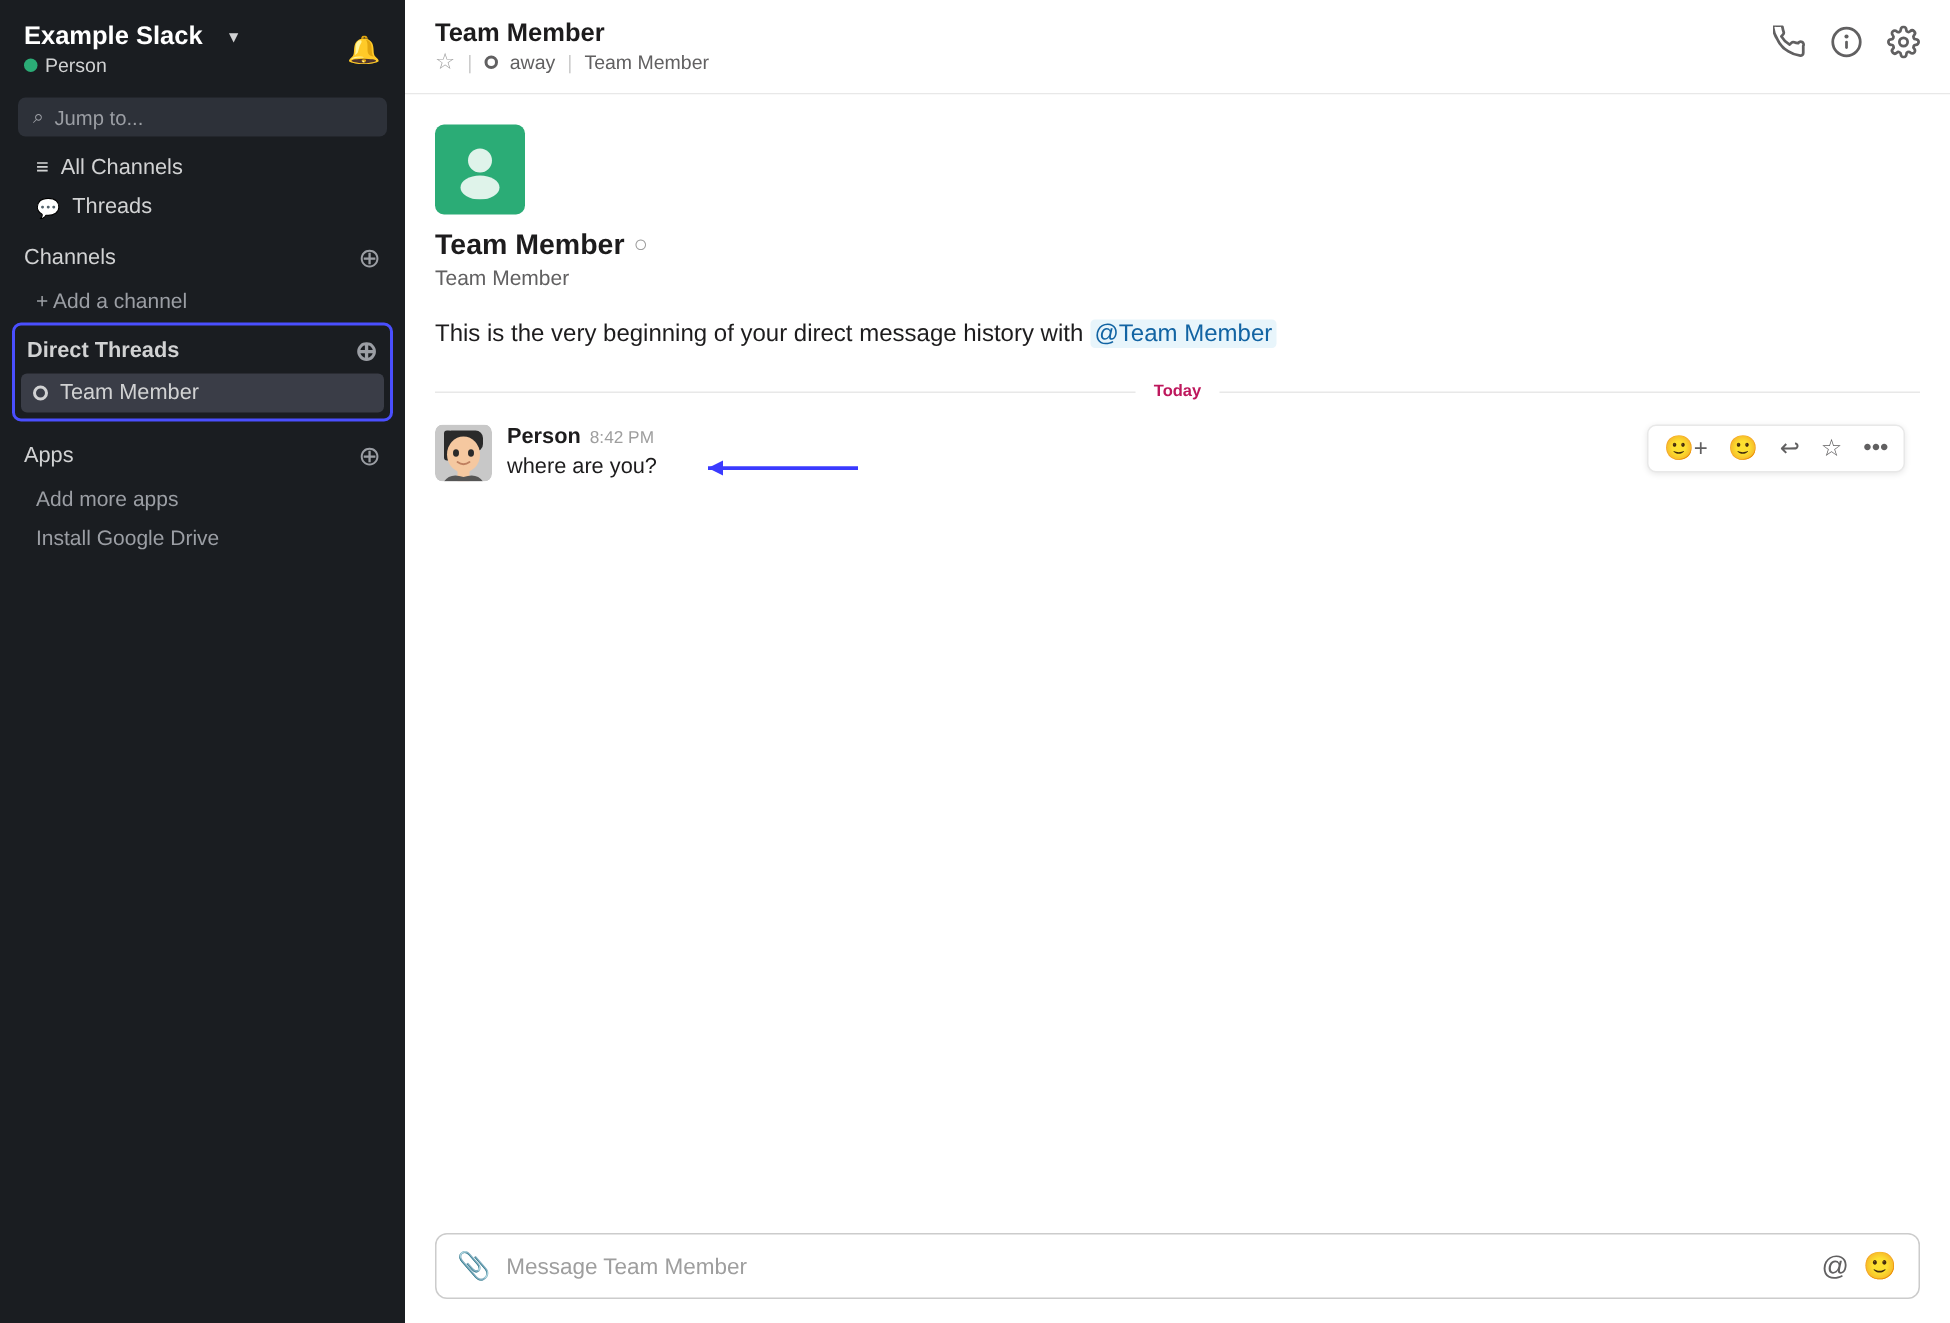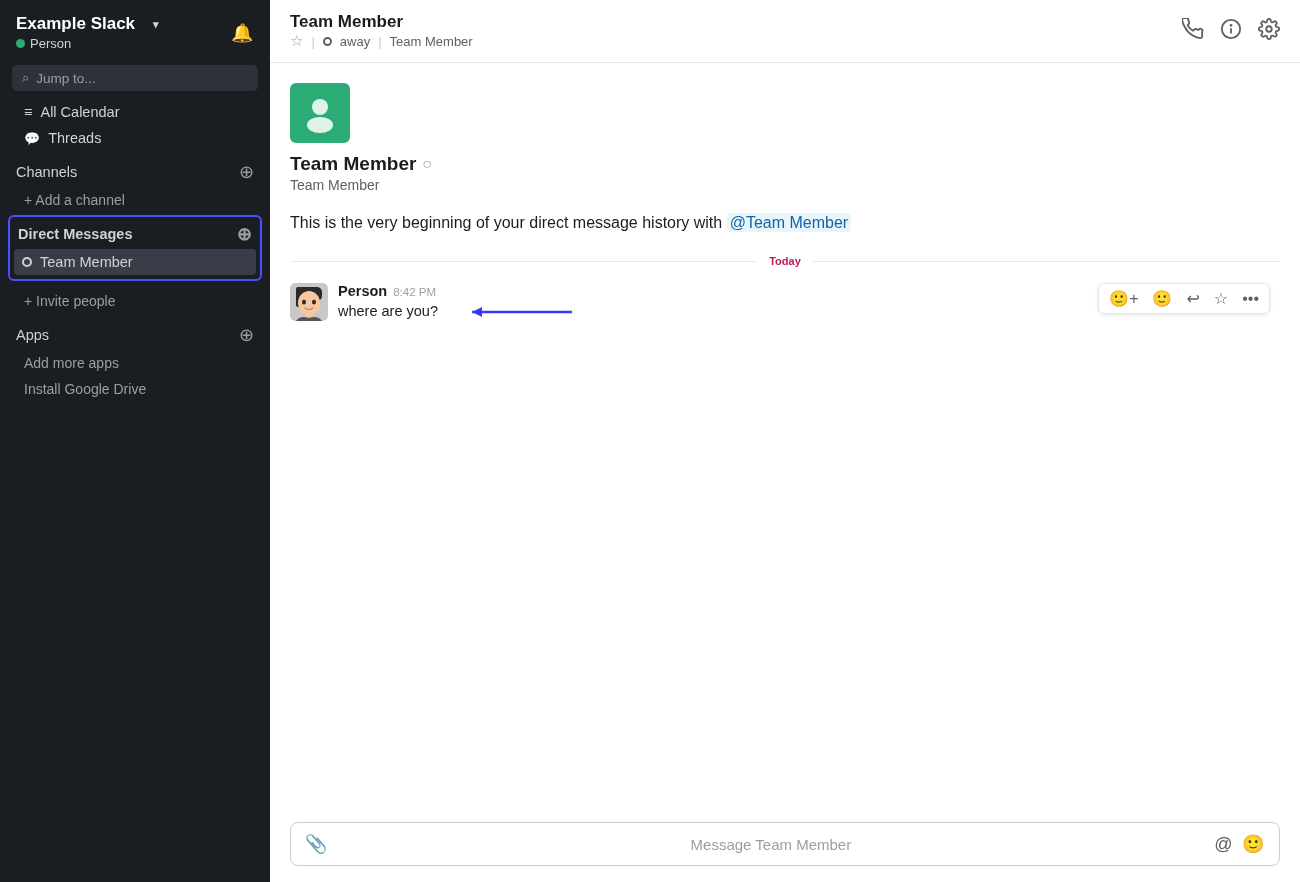--- a/index.html
+++ b/index.html
@@ -400,21 +400,20 @@
 
     .attach-icon { color: #616061; font-size: 18px; cursor: pointer; }
 
     .message-input {
       flex: 1;
       border: none;
       outline: none;
       font-size: 15px;
       color: #000000;
       background: transparent;
-      text-align: center;
     }
 
     .message-input::placeholder { color: #9e9e9e; }
 
     .input-right-icons {
       display: flex;
       align-items: center;
       gap: 10px;
       color: #616061;
       font-size: 18px;
@@ -441,49 +440,46 @@
     <span class="bell-icon">🔔</span>
   </div>
 
   <div class="search-bar">
     <span class="search-bar-icon">⌕</span>
     <span class="search-bar-text">Jump to...</span>
   </div>
 
   <div class="sidebar-nav-item">
     <span>≡</span>
-    <span>All Calendar</span>
+    <span>All Channels</span>
   </div>
   <div class="sidebar-nav-item">
     <span style="font-size:13px;">💬</span>
     <span>Threads</span>
   </div>
 
   <div class="sidebar-section-header">
     <span>Channels</span>
     <span class="plus-icon">⊕</span>
   </div>
   <div class="add-item">
     <span>+ Add a channel</span>
   </div>
 
   <div class="dm-section">
     <div class="dm-section-header">
-      <span>Direct Messages</span>
+      <span>Direct Threads</span>
       <span class="plus-icon">⊕</span>
     </div>
     <div class="dm-item">
       <span class="presence-circle"></span>
       <span>Team Member</span>
     </div>
   </div>
 
-  <div class="add-item" style="margin-top:6px;">
-    <span>+ Invite people</span>
-  </div>
 
   <div class="sidebar-section-header">
     <span>Apps</span>
     <span class="plus-icon">⊕</span>
   </div>
   <div class="add-item">
     <span>Add more apps</span>
   </div>
   <div class="add-item">
     <span>Install Google Drive</span>

